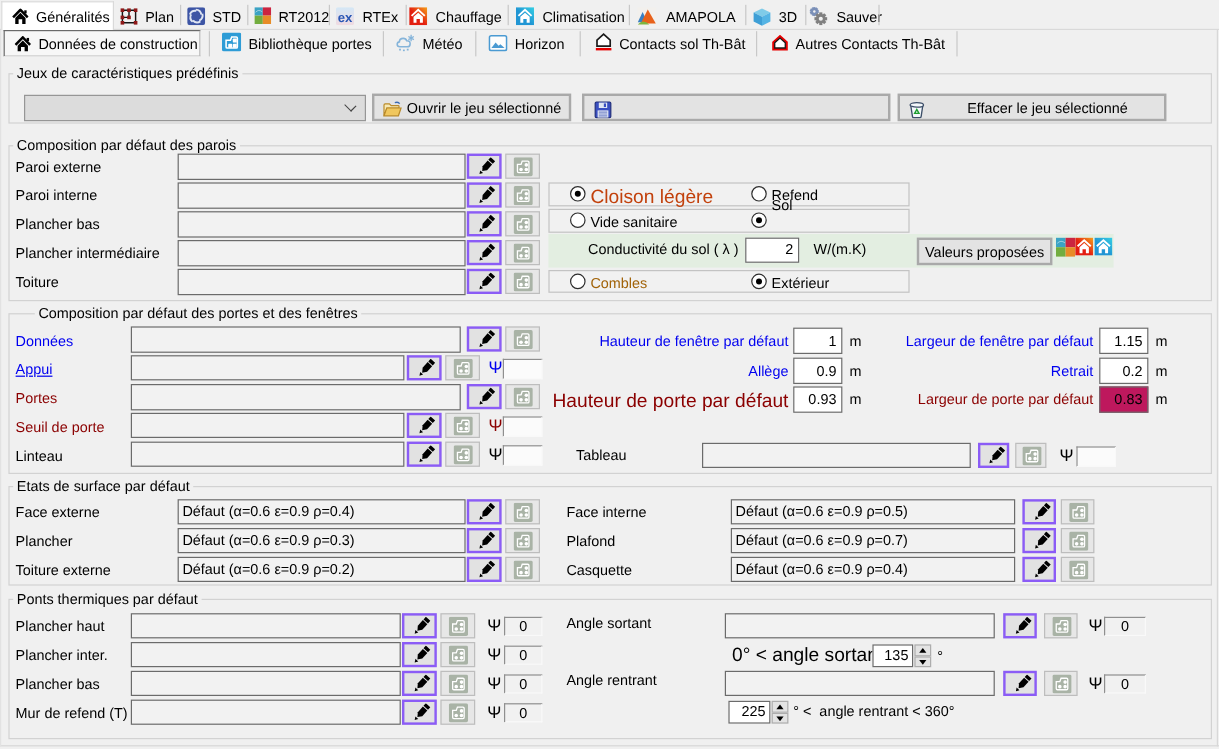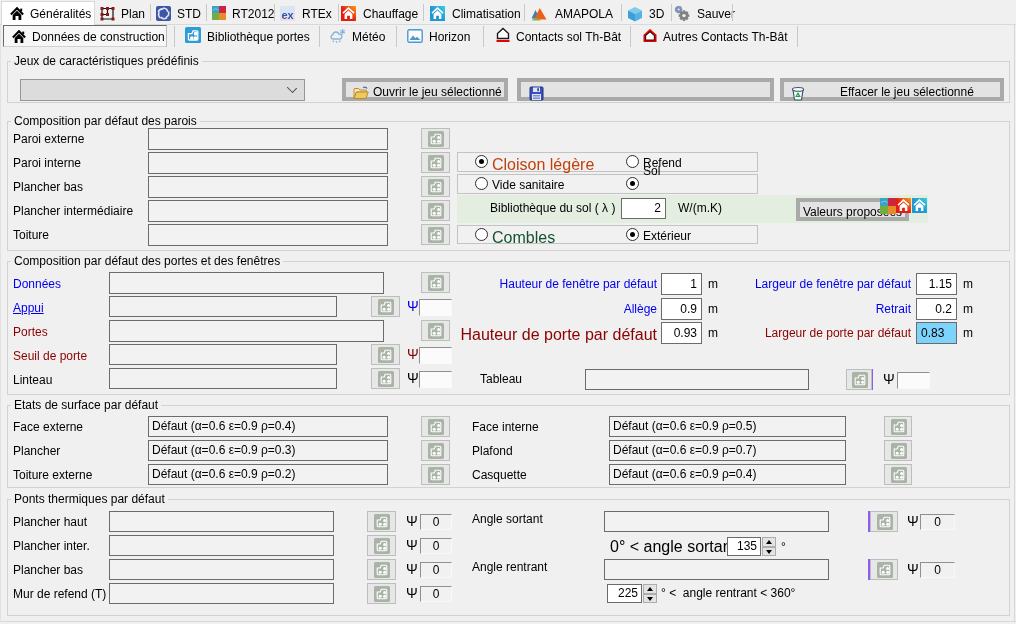--- a/index.html
+++ b/index.html
@@ -1,18 +1,18 @@
 <!DOCTYPE html>
 <html><head><meta charset="utf-8"><style>
 
 * { margin:0; padding:0; box-sizing:border-box; }
 html,body { width:1016px; height:624px; background:#f0f0f0; font-family:"Liberation Sans",sans-serif; font-size:12px; color:#000; overflow:hidden; position:relative;}
 .t { position:absolute; white-space:nowrap; }
 .inp { position:absolute; font-size:12px; white-space:nowrap; overflow:hidden;}
-.pb { position:absolute; background:#e2e2e2; border:4px solid #8b5cf6;margin-left:32px; }
+.pb { position:absolute; background:#e2e2e2; border:2px solid #8b5cf6; }
 .db { position:absolute; background:#e7e7e7; border:1px solid #bdbdbd; }
 .sb { position:absolute; border:1px solid; border-color:#8f8f8f #f9f9f9 #f9f9f9 #8f8f8f; text-align:center; font-size:12px;}
 .grp { position:absolute; border:1px solid #d2d2d2; }
 .gt { position:absolute; background:#f0f0f0; padding:0 3px; font-size:12px; white-space:nowrap;}
 .rad { position:absolute; width:13px; height:13px; border:1px solid #2d2d2d; border-radius:50%; background:#fff; }
 .rdot { position:absolute; left:3px; top:3px; width:5px; height:5px; border-radius:50%; background:#000; }
 .sep1 { position:absolute; width:1px; background:#c8c8c8; }
 .tabtext { position:absolute; white-space:nowrap; font-size:12px; }
 .prow { position:absolute; left:457px; width:301px; background:#f1f1f1; border:1px solid #c3c3c3; }
 
@@ -323,25 +323,25 @@
   </span>
 <div class="t" style="left:492px;top:156px;color:#c2410c;font-size:16px;">Cloison légère</div>
 <span class="rad" style="left:626px;top:155px;"></span>
 <div class="t" style="left:643px;top:156px;color:#000;font-size:12px;">Refend</div>
 <span class="rad" style="left:475px;top:177px;"></span>
 <div class="t" style="left:492px;top:178px;color:#000;font-size:12px;">Vide sanitaire</div>
 <span class="rad" style="left:626px;top:177px;">
     <span class="rdot"></span>
   </span>
 <div class="t" style="left:643px;top:164px;color:#000;font-size:12px;">Sol</div>
-<div class="t" style="left:490px;top:201px;color:#000;font-size:12px;">Bibliothèque du sol ( λ )</div>
+<div class="t" style="left:490px;top:201px;color:#000;font-size:12px;">Conductivité du sol ( λ )</div>
 <div class="inp" style="left:621px;top:198px;width:45px;height:21px;background:#fff;border:1px solid #6b6b6b;text-align:right;padding:0 4px;line-height:19px;">2</div>
 <div class="t" style="left:678px;top:201px;color:#000;font-size:12px;">W/(m.K)</div>
 <span class="rad" style="left:475px;top:228px;"></span>
-<div class="t" style="left:492px;top:229px;color:#14532d;font-size:16px;text-align:center;">Combles</div>
+<div class="t" style="left:492px;top:229px;color:#a16207;font-size:12px;text-align:center;">Combles</div>
 <span class="rad" style="left:626px;top:228px;">
     <span class="rdot"></span>
   </span>
 <div class="t" style="left:643px;top:229px;color:#000;font-size:12px;">Extérieur</div>
 <div class="pb" style="left:764px;top:198px;width:113px;height:23px;border-color:#a9a9a9;background:#e3e3e3;">
     <div style="position:absolute;left:0;right:0;top:3px;text-align:center;">Valeurs proposées</div>
   </div>
 <svg style="position:absolute;left:880px;top:198px;" width="16" height="16" viewBox="0 0 16 16">
     <rect width="8.0" height="8.0" fill="#3ba3c4"></rect>
     <rect x="8.0" width="8.0" height="8.0" fill="#cb2540"></rect>
@@ -365,21 +365,21 @@
       <linearGradient id="g912198" x1="0" y1="1" x2="1" y2="0">
         <stop offset="0.45" stop-color="#2196d4"></stop>
         <stop offset="1" stop-color="#35d0e4"></stop>
       </linearGradient>
     </defs>
     <rect width="15" height="15" fill="url(#g912198)"></rect>
     <path fill="none" stroke="#fff" stroke-width="1.6" d="M2 7.2 L7.5 2.2 L13 7.2"></path>
     <path fill="#fff" d="M3.6 8 L7.5 4.6 L11.4 8 L11.4 13 L8.9 13 L8.9 9.8 L6.1 9.8 L6.1 13 L3.6 13 Z"></path>
   </svg>
 <div class="grp" style="left:7px;top:261px;width:1003px;height:134px;"></div>
-<div class="gt" style="left:11px;top:254px;">Composition par défaut des portes et des fenêtres</div>
+<div class="gt" style="left:29px;top:254px;">Composition par défaut des portes et des fenêtres</div>
 <div class="t" style="left:13px;top:277px;color:#0000f0;font-size:12px;">Données</div>
 <div class="inp" style="left:109px;top:272px;width:275px;height:22px;background:#f2f2f2;border:1px solid #6b6b6b;text-align:left;padding:0 4px;line-height:20px;"></div>
 <div class="pb" style="left:389px;top:272px;width:29px;height:21px;">
     <svg style="position:absolute;left:6px;top:1px;" width="16" height="17" viewBox="0 0 16 17">
       <g transform="rotate(42 8 8.5)">
         <rect x="5.2" y="-0.4" width="5" height="2.9" fill="#000"></rect>
         <path fill="#000" d="M5.2 3.3 H10.2 V9.6 L7.7 12.9 L5.2 9.6 Z"></path>
         <path fill="#000" d="M6.1 13.6 H9.3 L7.7 16.3 Z"></path>
       </g>
     </svg>
@@ -488,21 +488,21 @@
 <div class="t" style="right:359px;left:auto;top:326px;color:#8b0000;font-size:16px;">Hauteur de porte par défaut</div>
 <div class="inp" style="left:661px;top:322px;width:41px;height:22px;background:#fff;border:1px solid #6b6b6b;text-align:right;padding:0 4px;line-height:20px;">0.93</div>
 <div class="t" style="left:708px;top:326px;color:#000;font-size:12px;">m</div>
 <div class="t" style="right:105px;left:auto;top:277px;color:#0000f0;font-size:12px;">Largeur de fenêtre par défaut</div>
 <div class="inp" style="left:916px;top:273px;width:41px;height:22px;background:#fff;border:1px solid #6b6b6b;text-align:right;padding:0 4px;line-height:20px;">1.15</div>
 <div class="t" style="left:963px;top:277px;color:#000;font-size:12px;">m</div>
 <div class="t" style="right:105px;left:auto;top:302px;color:#0000f0;font-size:12px;">Retrait</div>
 <div class="inp" style="left:916px;top:298px;width:41px;height:22px;background:#fff;border:1px solid #6b6b6b;text-align:right;padding:0 4px;line-height:20px;">0.2</div>
 <div class="t" style="left:963px;top:302px;color:#000;font-size:12px;">m</div>
 <div class="t" style="right:105px;left:auto;top:326px;color:#8b0000;font-size:12px;">Largeur de porte par défaut</div>
-<div class="inp" style="left:916px;top:322px;width:41px;height:22px;background:#7dd3fc;border:1px solid #6b6b6b;text-align:left;padding:0 4px;line-height:20px;">0.83</div>
+<div class="inp" style="left:916px;top:322px;width:41px;height:22px;background:#be185d;border:1px solid #6b6b6b;text-align:right;padding:0 4px;line-height:20px;">0.83</div>
 <div class="t" style="left:963px;top:326px;color:#000;font-size:12px;">m</div>
 <div class="t" style="left:480px;top:372px;color:#000;font-size:12px;">Tableau</div>
 <div class="inp" style="left:585px;top:369px;width:224px;height:21px;background:#f2f2f2;border:1px solid #6b6b6b;text-align:left;padding:0 4px;line-height:19px;"></div>
 <div class="pb" style="left:815px;top:369px;width:26px;height:21px;">
     <svg style="position:absolute;left:5px;top:1px;" width="16" height="17" viewBox="0 0 16 17">
       <g transform="rotate(42 8 8.5)">
         <rect x="5.2" y="-0.4" width="5" height="2.9" fill="#000"></rect>
         <path fill="#000" d="M5.2 3.3 H10.2 V9.6 L7.7 12.9 L5.2 9.6 Z"></path>
         <path fill="#000" d="M6.1 13.6 H9.3 L7.7 16.3 Z"></path>
       </g>

